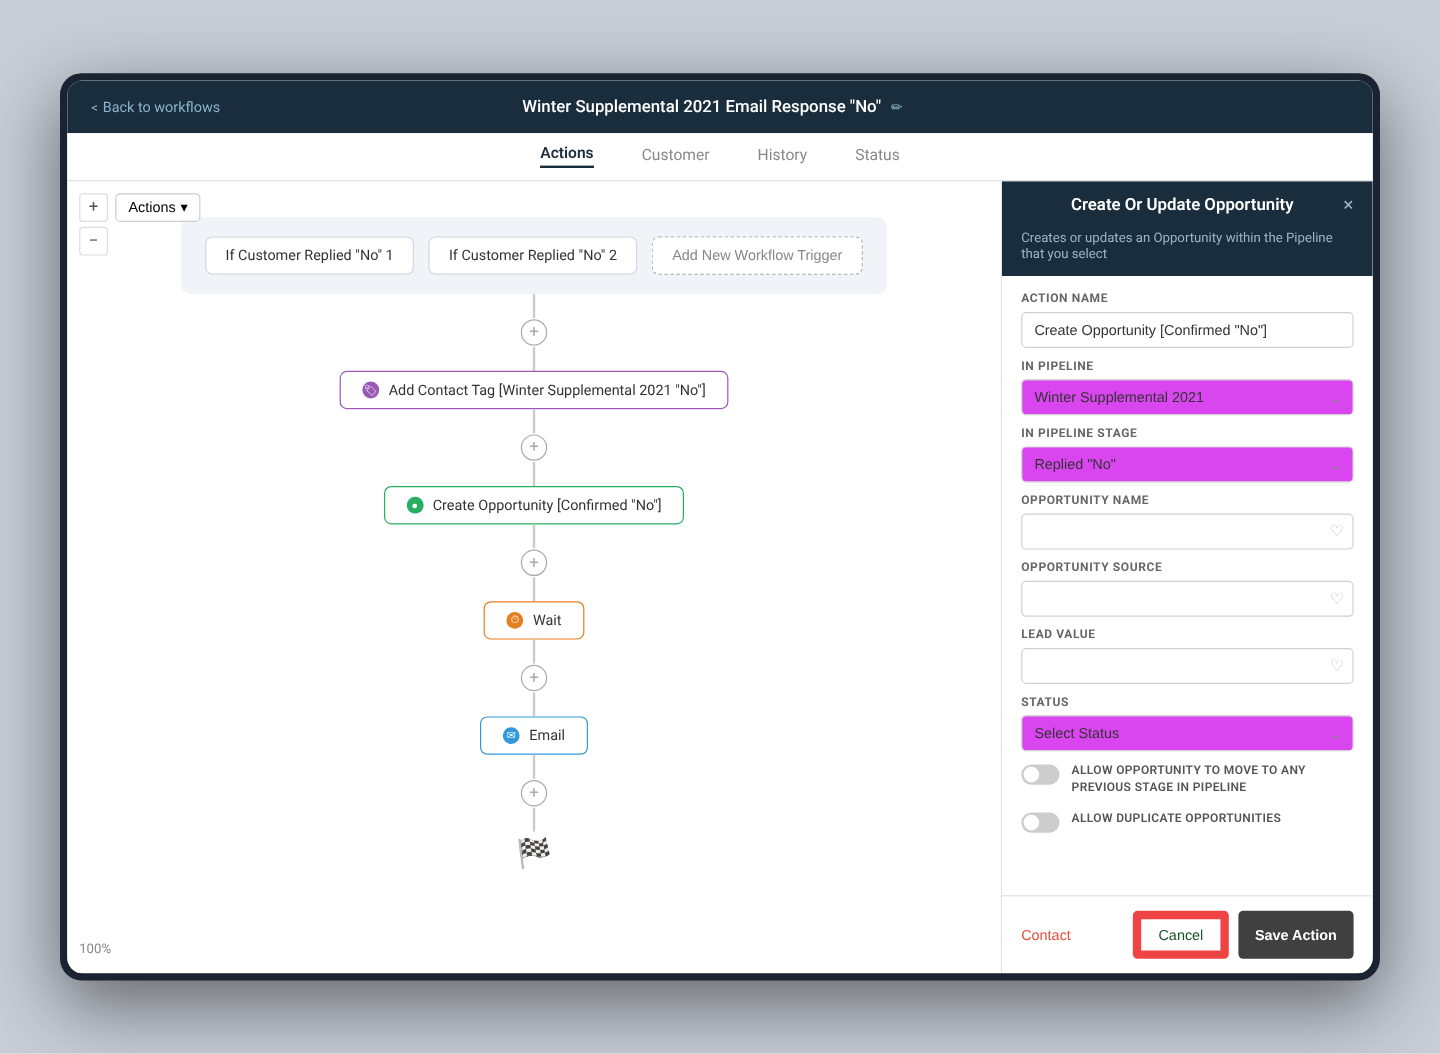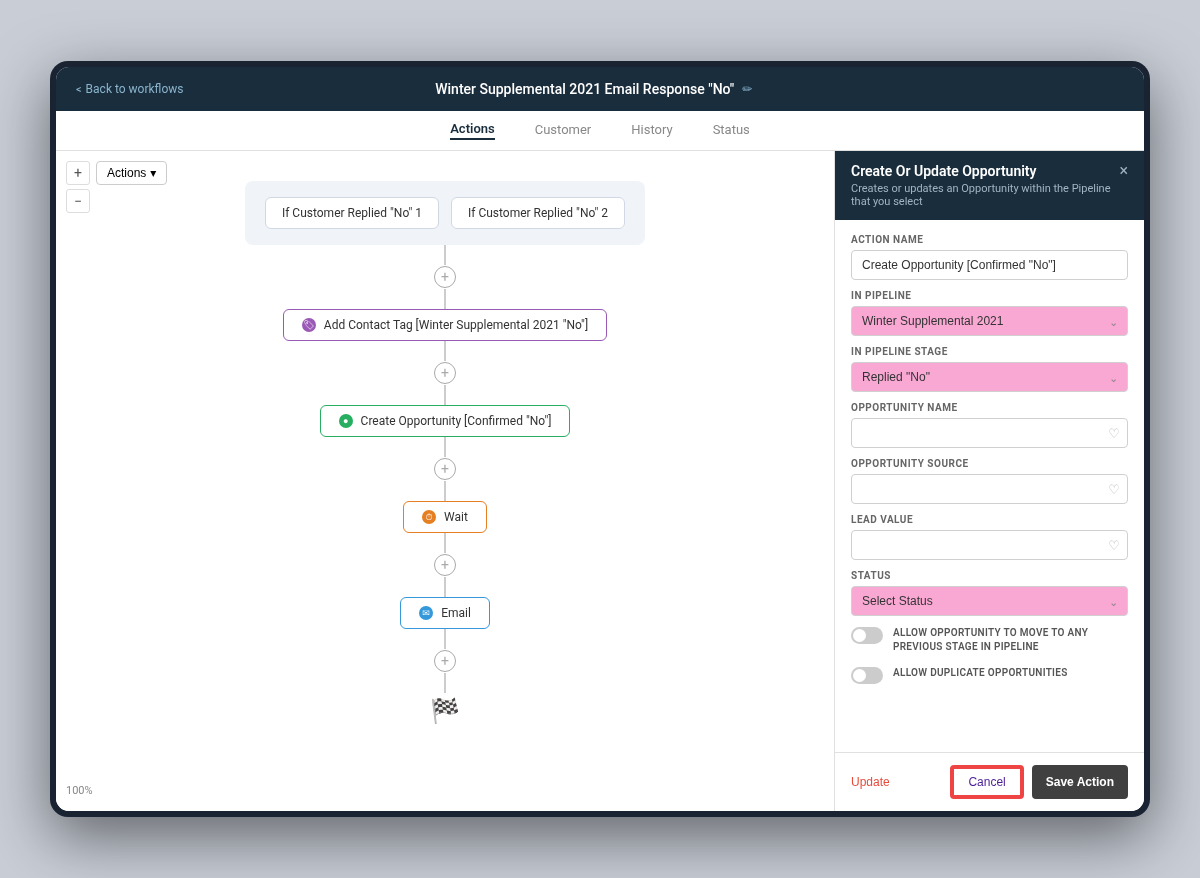--- a/index.html
+++ b/index.html
@@ -277,21 +277,22 @@
       background: #1a2d3d;
       color: #fff;
       padding: 12px 16px;
       display: flex;
       align-items: flex-start;
       justify-content: space-between;
     }
     .panel-title {
       font-size: 14px;
       font-weight: 600;
-      margin-bottom: 3px;
+      margin-bottom: 13px;
+      text-align: center;
     }
     .panel-subtitle {
       font-size: 11px;
       color: #a0b4c4;
     }
     .panel-close {
       color: #a0b4c4;
       font-size: 16px;
       cursor: pointer;
       margin-top: -2px;
@@ -322,21 +323,21 @@
       background: #fff;
       outline: none;
     }
     .field-select {
       width: 100%;
       border: 1px solid #d0d0d0;
       border-radius: 4px;
       padding: 7px 10px;
       font-size: 12px;
       color: #333;
-      background: #f9a8d4;
+      background: #d946ef;
       appearance: none;
       -webkit-appearance: none;
       outline: none;
       cursor: pointer;
       position: relative;
     }
     .select-wrapper {
       position: relative;
     }
     .select-wrapper::after {
@@ -417,25 +418,25 @@
       cursor: pointer;
       background: none;
       border: none;
     }
     .footer-right {
       display: flex;
       gap: 8px;
     }
     .cancel-btn {
       background: #fff;
-      border: 4px solid #ef4444;
+      border: 7px solid #ef4444;
       border-radius: 4px;
       padding: 6px 14px;
       font-size: 12px;
-      color: #4c1d95;
+      color: #14532d;
       cursor: pointer;
     }
     .save-btn {
       background: #404040;
       border: none;
       border-radius: 4px;
       padding: 6px 14px;
       font-size: 12px;
       color: #fff;
       cursor: pointer;
@@ -477,20 +478,21 @@
             <span>▾</span>
           </button>
         </div>
         <span class="zoom-label">100%</span>
 
         <div class="workflow-content">
 
           <div class="trigger-row">
             <div class="trigger-node">If Customer Replied "No" 1</div>
             <div class="trigger-node">If Customer Replied "No" 2</div>
+            <button class="add-trigger-btn">Add New Workflow Trigger</button>
           </div>
 
           <div class="vline"></div>
           <div class="connector">
             <div class="connector-circle">+</div>
           </div>
           <div class="vline"></div>
 
           <div class="action-node tag">
             <div class="node-icon icon-purple">🏷</div>
@@ -612,21 +614,21 @@
             <div class="toggle-label">ALLOW OPPORTUNITY TO MOVE TO ANY PREVIOUS STAGE IN PIPELINE</div>
           </div>
 
           <div class="toggle-row">
             <div class="toggle"></div>
             <div class="toggle-label">ALLOW DUPLICATE OPPORTUNITIES</div>
           </div>
         </div>
 
         <div class="panel-footer">
-          <button class="delete-btn">Update</button>
+          <button class="delete-btn">Contact</button>
           <div class="footer-right">
             <button class="cancel-btn">Cancel</button>
             <button class="save-btn">Save Action</button>
           </div>
         </div>
       </div>
     </div>
   </div>
 </div>
 

